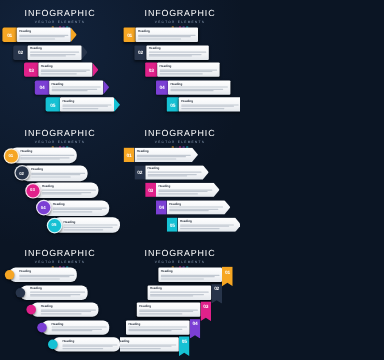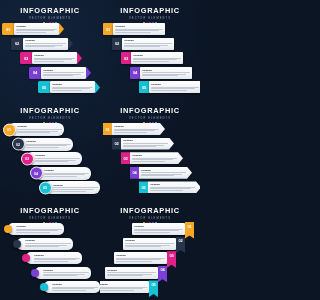--- a/index.html
+++ b/index.html
@@ -17,21 +17,21 @@
       #0a1422;
     display:grid;
     grid-template-columns:100px 100px;
     grid-template-rows:100px 100px 100px;
   }
   .panel{position:relative;overflow:hidden;}
 
   
   .hdr{position:absolute;left:0;right:0;top:7px;text-align:center;}
   .hdr .ttl{
-    font-size:7.4px;font-weight:700;letter-spacing:.7px;
+    font-size:7.4px;font-weight:400;letter-spacing:.7px;
     color:#ffffff;line-height:8px;
   }
   .hdr .sub{
     font-size:2.6px;letter-spacing:1.1px;color:#8fa2bb;
     margin-top:1.5px;line-height:3px;
   }
   .hdr .dots{margin-top:2px;display:flex;justify-content:center;gap:1.2px;}
   .hdr .dots i{width:1.7px;height:1.7px;border-radius:50%;background:#64748b;display:block;}
   .hdr .dots i:nth-child(1){background:#f6a623;}
   .hdr .dots i:nth-child(2){background:#27344a;}

